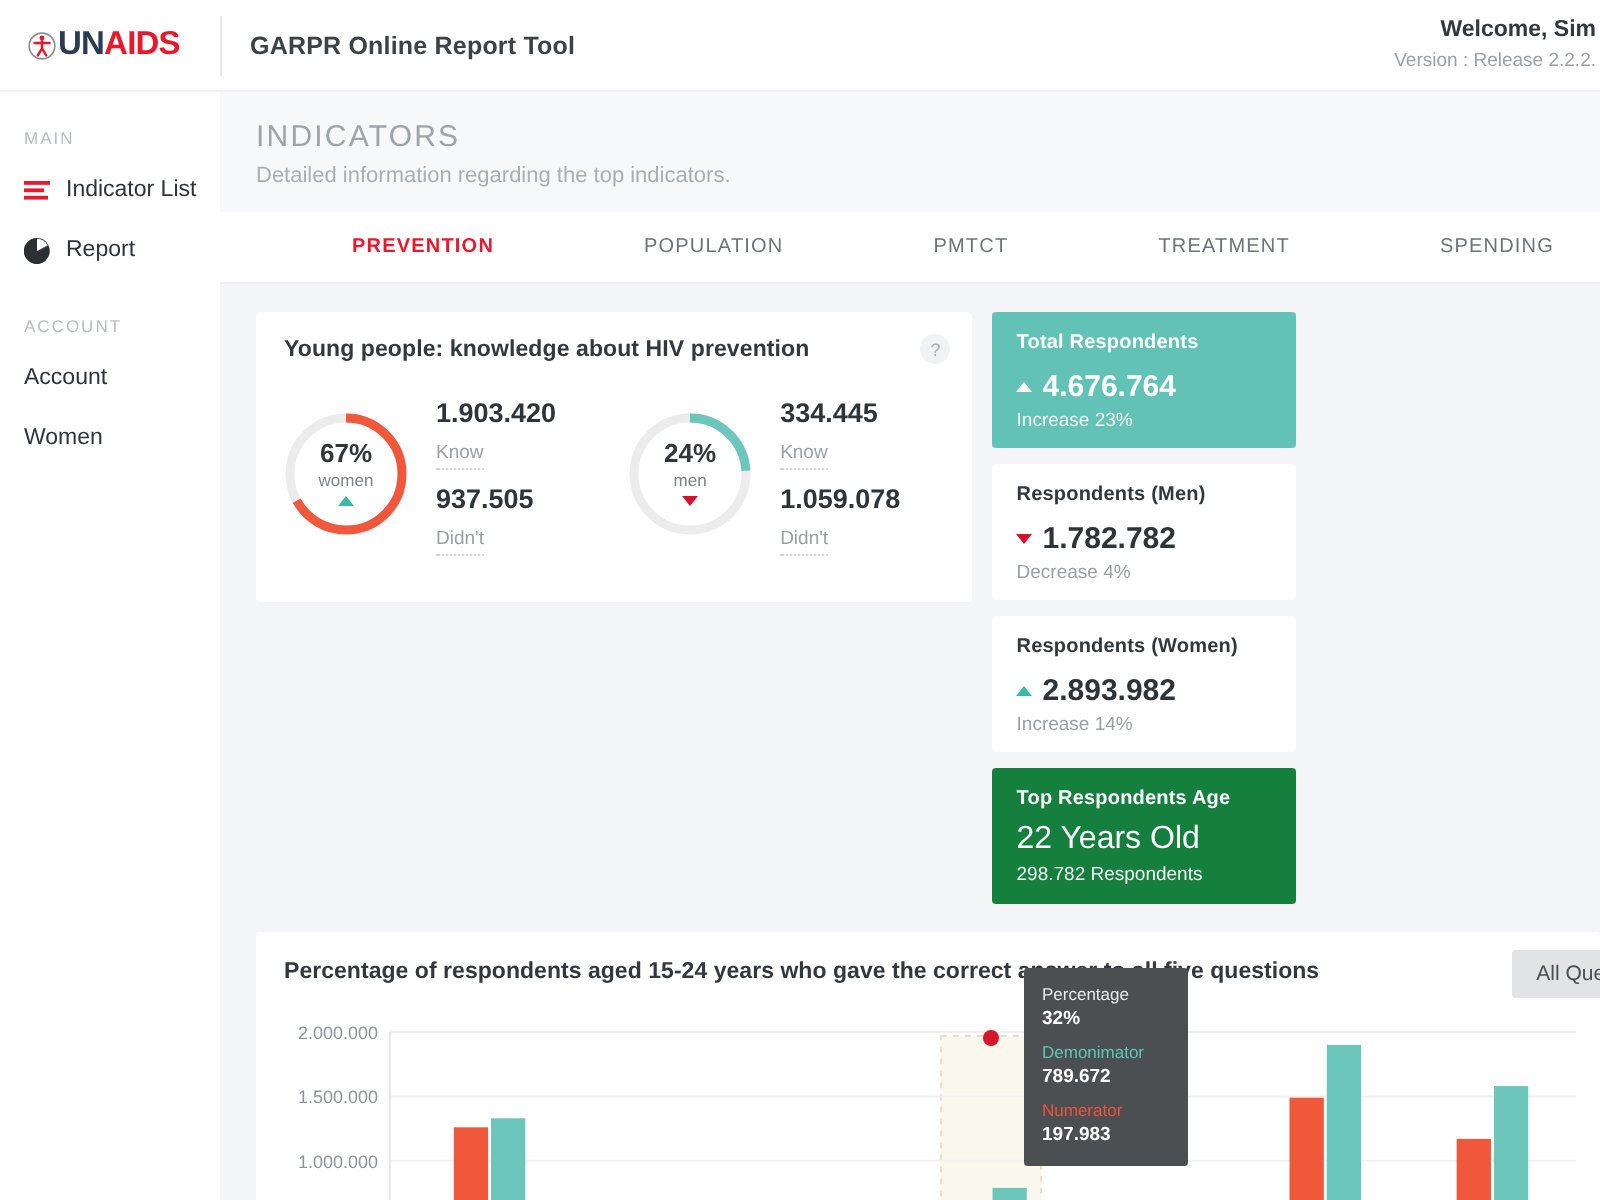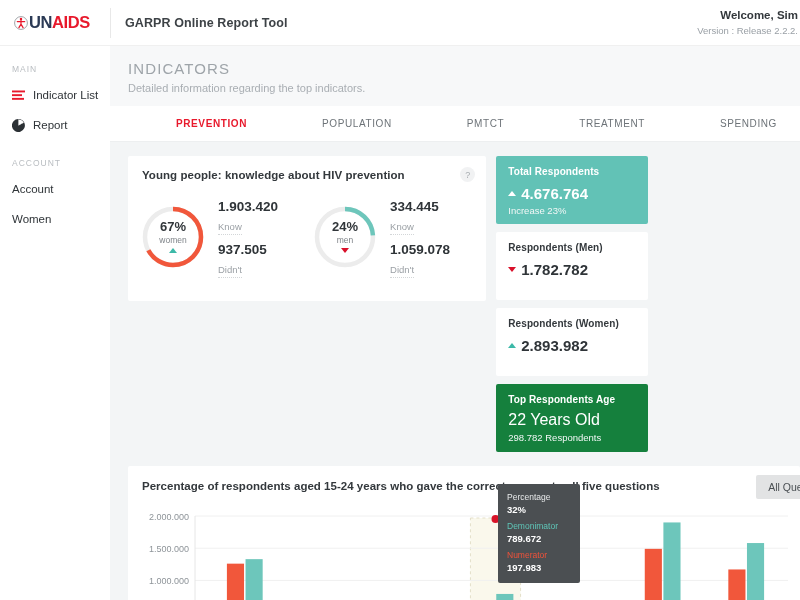--- a/index.html
+++ b/index.html
@@ -155,21 +155,21 @@
   .chart-btn {
     position: absolute; top: 9px; right: -42px;
     background: #e2e3e4; color: #4a4f53; font-size: 10.5px;
     padding: 6px 12px; border-radius: 2px; border: none;
     white-space: nowrap; cursor: pointer; font-family: "Liberation Sans", sans-serif;
   }
   .plot { position: absolute; top: 42px; left: 0; width: 672px; height: 220px; }
 
   
   .tooltip {
-    position: absolute; left: 370px; top: 18px; width: 82px;
+    position: absolute; left: 384px; top: 18px; width: 82px;
     background: #4b4f52; border-radius: 2px; padding: 8px 9px 9px 9px; z-index: 30;
   }
   .tt-k { font-size: 8.5px; line-height: 1.35; }
   .tt-v { font-size: 9.5px; color: #ffffff; line-height: 1.4; font-weight: 700; }
   .tt-k-white { color: #e7e9ea; }
   .tt-k-teal { color: #5fc6b8; }
   .tt-k-red { color: #f0523a; }
   .tt-gap { height: 4px; }
 </style>
 </head>
@@ -307,27 +307,29 @@
                 <div class="stat-val">4.676.764</div>
               </div>
               <div class="stat-sub">Increase 23%</div>
             </div>
             <div class="stat stat-white">
               <div class="stat-title">Respondents (Men)</div>
               <div class="stat-main">
                 <div class="stat-arrow arrow-dn-r"></div>
                 <div class="stat-val">1.782.782</div>
               </div>
+              <div class="stat-sub">Decrease 4%</div>
             </div>
             <div class="stat stat-white">
               <div class="stat-title">Respondents (Women)</div>
               <div class="stat-main">
                 <div class="stat-arrow arrow-up-t"></div>
                 <div class="stat-val">2.893.982</div>
               </div>
+              <div class="stat-sub">Increase 14%</div>
             </div>
             <div class="stat stat-olive">
               <div class="stat-title">Top Respondents Age</div>
               <div class="stat-main">
                 <div class="stat-val">22 Years Old</div>
               </div>
               <div class="stat-sub">298.782 Respondents</div>
             </div>
           </div>
       </div>

